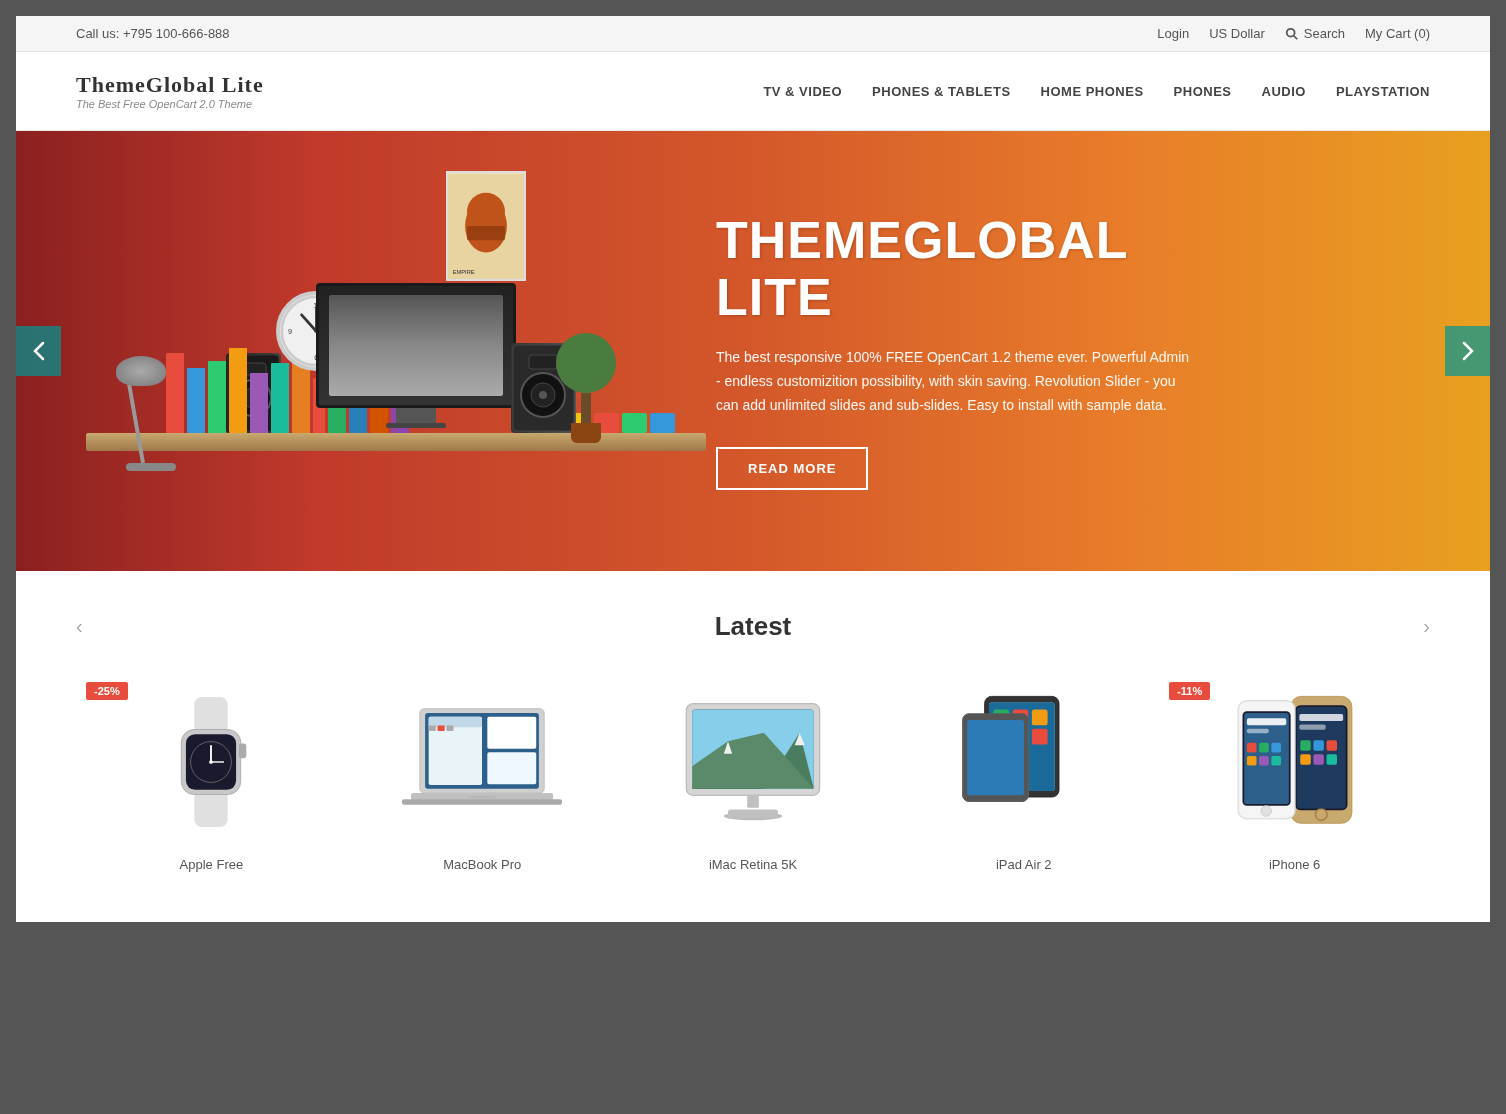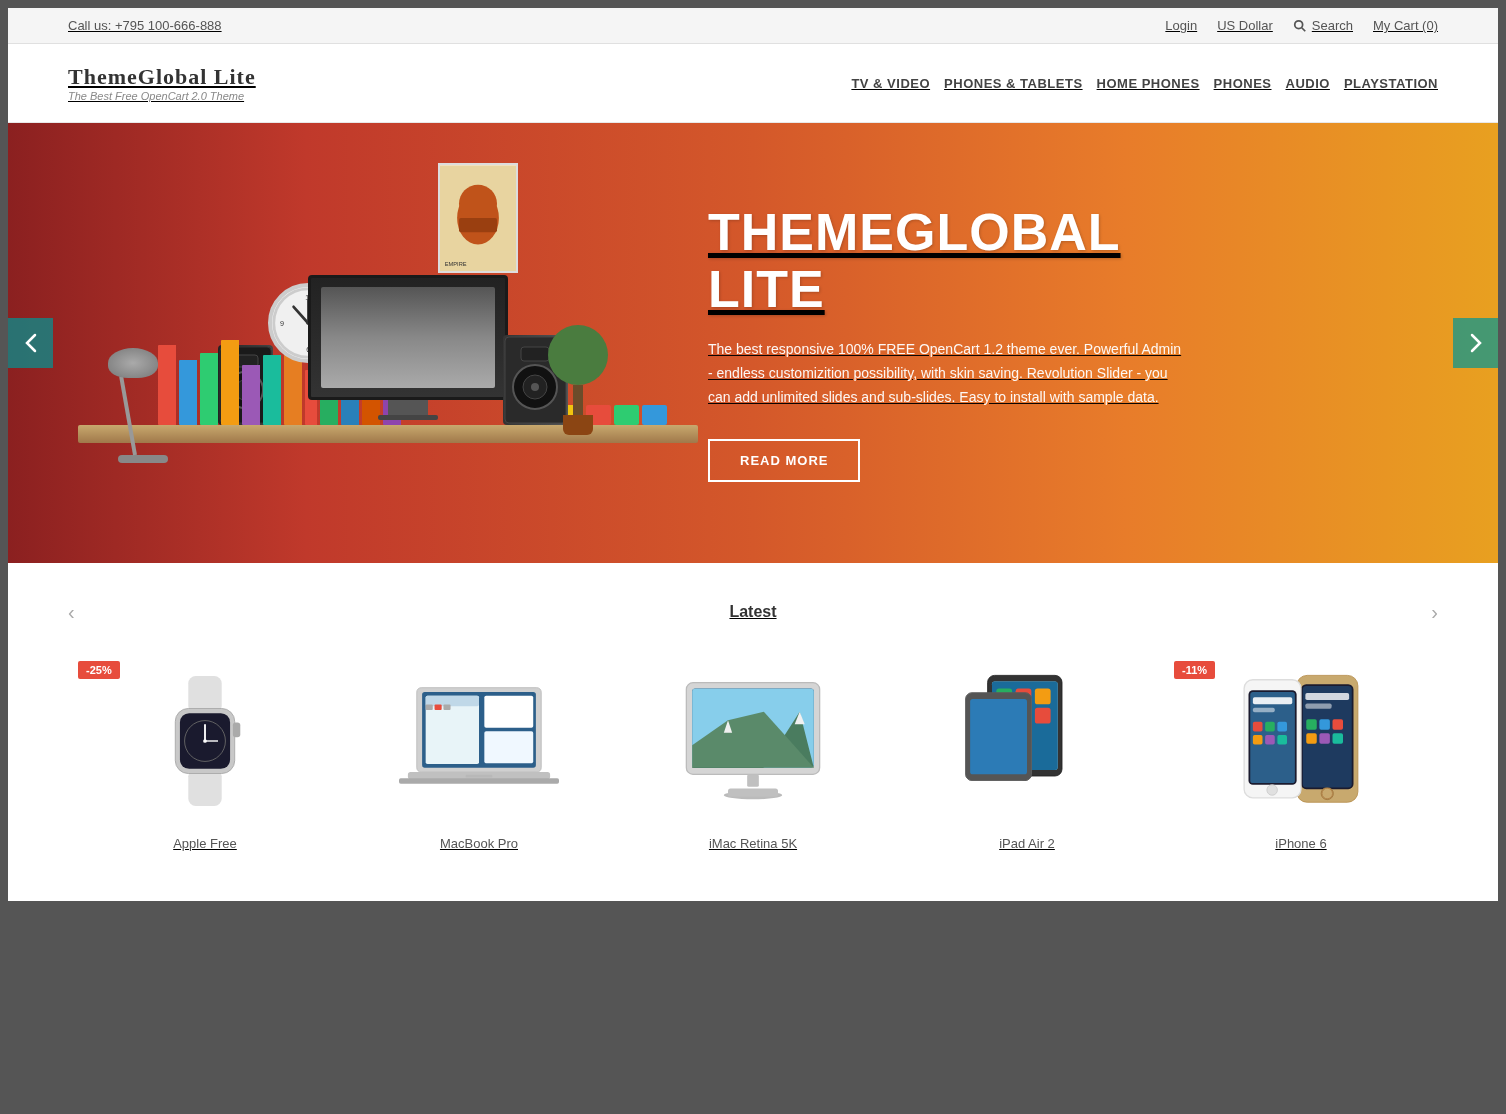--- a/index.html
+++ b/index.html
@@ -37,21 +37,21 @@
       color: #333;
       letter-spacing: 1px;
       font-family: Georgia, serif;
     }
     .logo-subtitle {
       font-size: 11px;
       color: #888;
       font-style: italic;
       margin-top: 0;
     }
-    .nav { display: flex; gap: 14px; align-items: center; }
+    .nav { display: flex; gap: 30px; align-items: center; }
     .nav-item {
       font-size: 13px;
       color: #444;
       text-decoration: none;
       font-weight: 600;
       letter-spacing: 0.5px;
       cursor: pointer;
       padding: 5px 0;
     }
 
@@ -339,21 +339,21 @@
       padding: 40px 60px;
     }
     .products-header {
       display: flex;
       align-items: center;
       justify-content: center;
       position: relative;
       margin-bottom: 30px;
     }
     .products-title {
-      font-size: 16px;
+      font-size: 26px;
       font-weight: bold;
       color: #333;
       text-align: center;
     }
     .products-nav {
       position: absolute;
       display: flex;
       gap: 20px;
       width: 100%;
       justify-content: space-between;
@@ -417,22 +417,21 @@
     .imac-svg { width: 150px; height: 140px; }
     
     .ipad-svg { width: 130px; height: 140px; }
     
     .iphone-svg { width: 130px; height: 140px; }
 
     
     .outer {
       width: 1506px;
       background: #555;
-      padding: 8px;
-      text-decoration: underline;
+      padding: 16px;
     }
     .site-wrapper {
       background: #fff;
       width: 100%;
       overflow: hidden;
     }
   </style>
 </head>
 <body>
 

